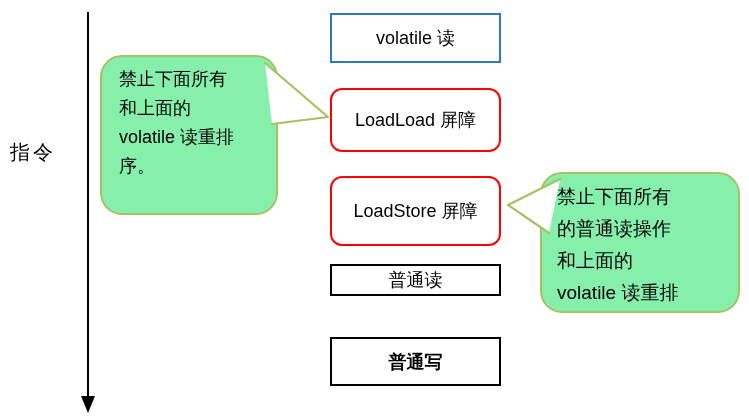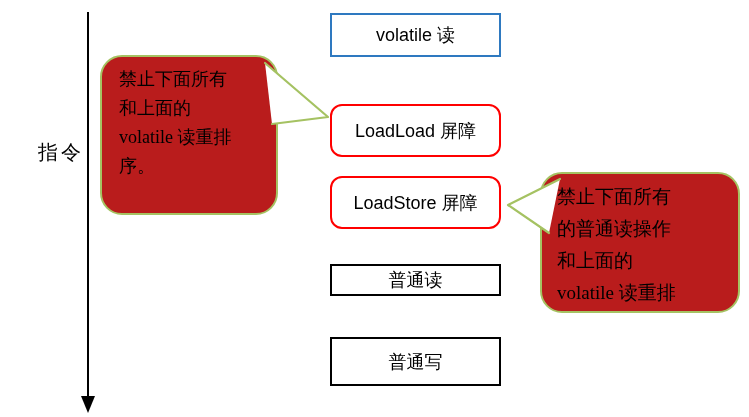--- a/index.html
+++ b/index.html
@@ -19,51 +19,49 @@
   .timeline-label {
     position: absolute;
     left: 4px;
     top: 139px;
     width: 58px;
     font-size: 20px;
     line-height: 27px;
     color: #000;
     text-align: center;
     letter-spacing: 3px;
-    margin-left: 28px;
   }
   
   .box {
     position: absolute;
     left: 330px;
     width: 171px;
     box-sizing: border-box;
     display: flex;
     align-items: center;
     justify-content: center;
     font-size: 18px;
     color: #000;
     background: #fff;
   }
-  .box.volatile-read   { top: 13px;  height: 44px; border: 2px solid var(--volatile-border); }
+  .box.volatile-read   { top: 13px;  height: 50px; border: 2px solid var(--volatile-border); }
   .box.barrier         { border: 2.5px solid var(--barrier-border); border-radius: 12px; }
-  .box.loadload        { top: 104px;  height: 53px; }
-  .box.loadstore       { top: 176px; height: 53px; }
+  .box.loadload        { top: 88px;  height: 64px; }
+  .box.loadstore       { top: 176px; height: 70px; }
   .box.normal          { border: 2px solid var(--normal-border); }
   .box.normal-read     { top: 264px; height: 32px; }
-  .box.normal-write    { top: 337px; height: 49px; }
+  .box.normal-write    { top: 337px; height: 49px; font-weight: bold; }
   
   .callout {
     position: absolute;
     box-sizing: border-box;
     border: 2.2px solid var(--callout-border);
     border-radius: 22px;
-    background: #b91c1c;
+    background: #86efac;
     color: #000;
-    font-family: Liberation Serif, serif;
   }
   .callout.left  { left: 100px; top: 55px;  width: 178px; height: 160px; }
   .callout.right { left: 540px; top: 172px; width: 200px; height: 141px; }
   .callout .lines { position: absolute; }
   .callout.left .lines  { left: 17px; top: 8px;  font-size: 18px; line-height: 29px; }
   .callout.right .lines { left: 15px; top: 7px;  font-size: 19px; line-height: 32px; }
   
   svg.overlay {
     position: absolute;
     left: 0;

